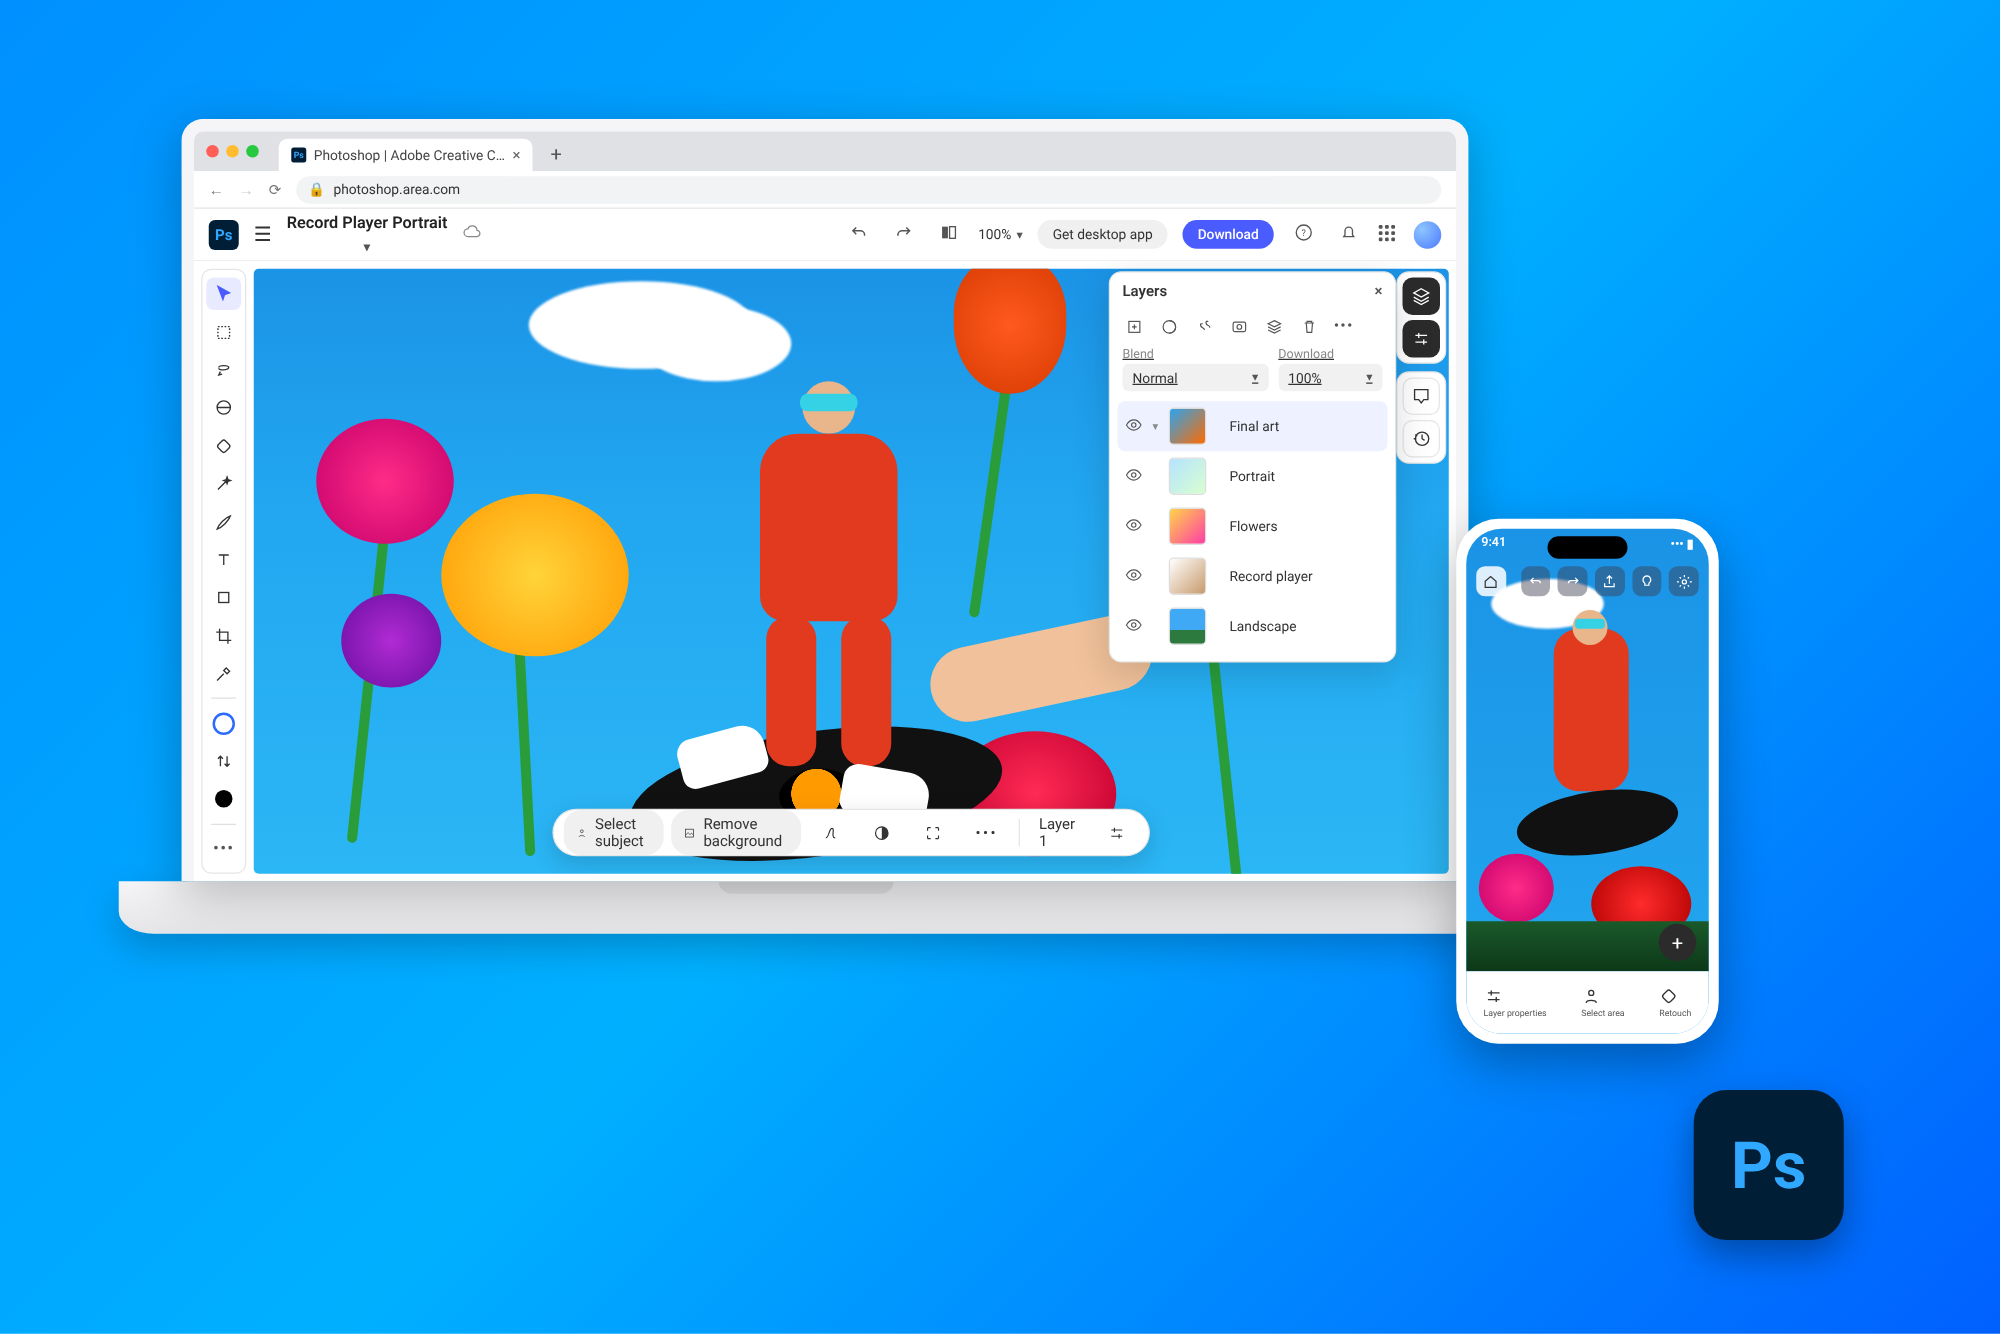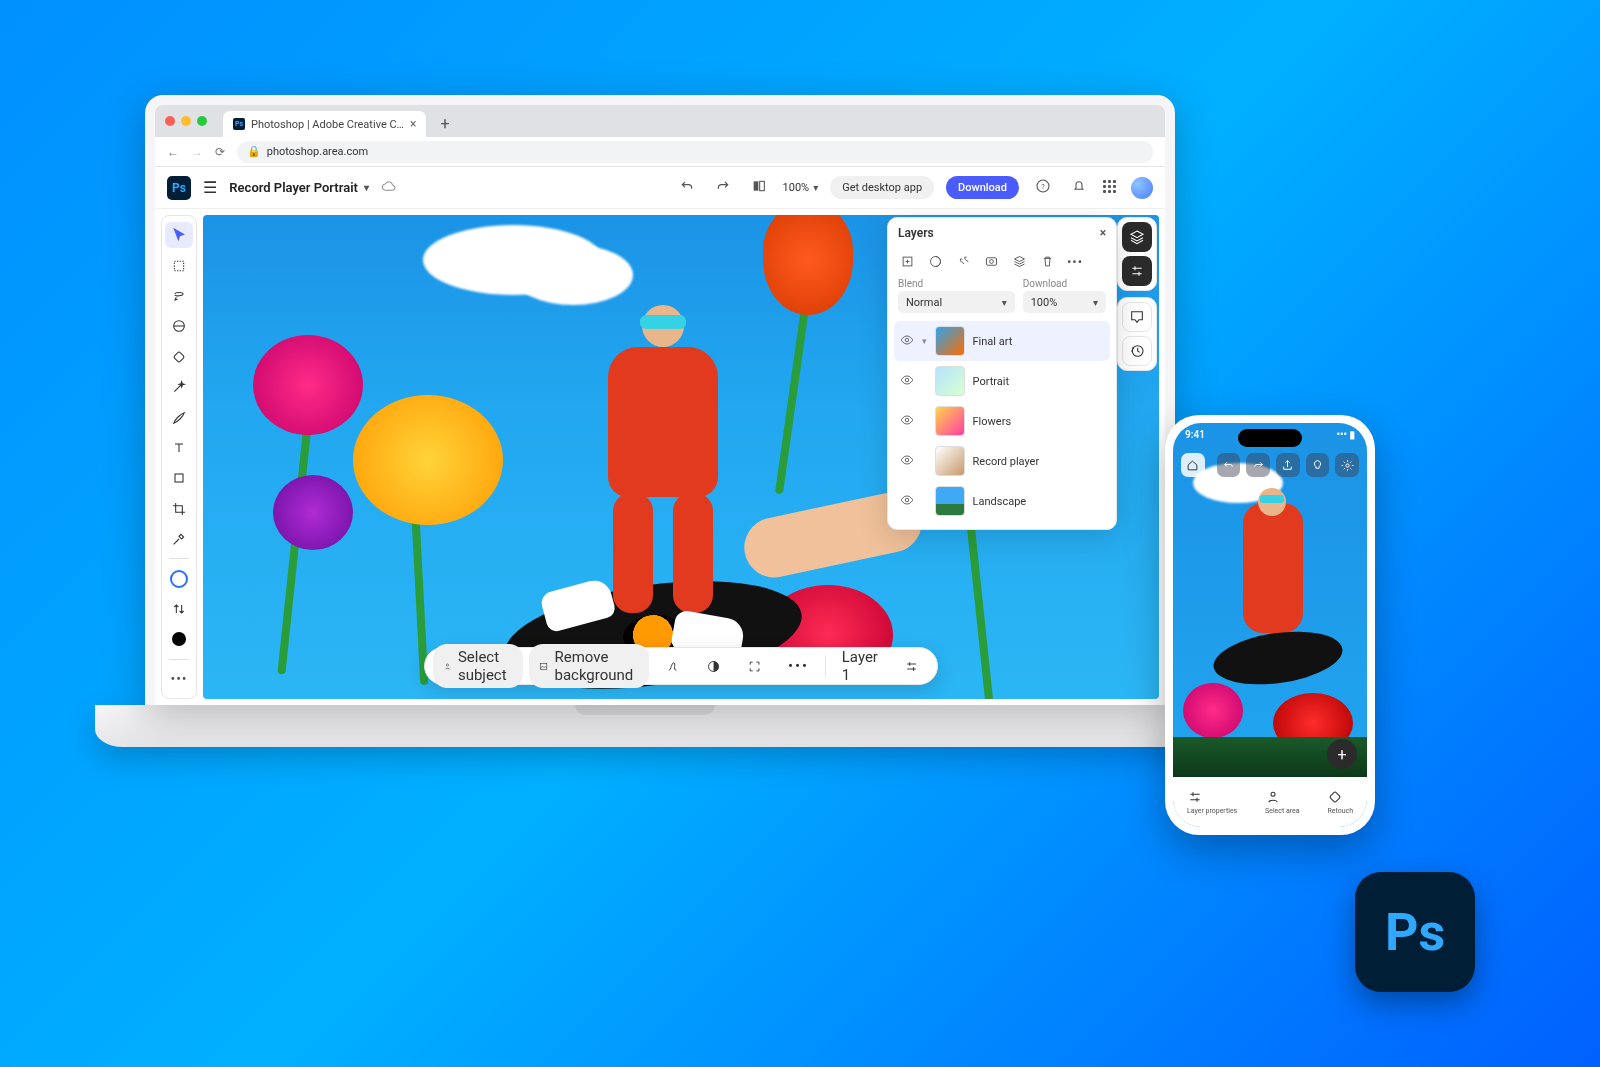--- a/index.html
+++ b/index.html
@@ -23,21 +23,21 @@
   .newtab { color:#555; font-size:16px; margin-left:6px; margin-top:4px; cursor:pointer;}
   .addrbar { height:30px; background:#fff; border-bottom:1px solid #e5e5e5; display:flex; align-items:center; padding:0 12px; gap:12px; font-size:12px; color:#555;}
   .addr-icon { color:#777; cursor:pointer;}
   .url { flex:1; display:flex; align-items:center; gap:6px; background:#f1f3f4; height:22px; border-radius:11px; padding:0 10px; font-size:11px; color:#333;}
   .lock { color:#666; }
 
   
   .app-header { height:42px; display:flex; align-items:center; padding:0 12px; gap:12px; border-bottom:1px solid #eee; }
   .ps-logo { width:24px; height:24px; background:#001e36; border-radius:5px; color:#31a8ff; font-weight:700; font-size:12px; display:flex; align-items:center; justify-content:center;}
   .hamburger { font-size:16px; color:#333; cursor:pointer;}
-  .doc-title { font-size:13px; font-weight:600; color:#222; display:flex; align-items:center; gap:6px;}
+  .doc-title { font-size:13px; font-weight:600; color:#222; display:flex; align-items:center; gap:6px;flex-direction:column;}
   .chev { font-size:10px; color:#555;}
   .cloud { color:#888; font-size:13px;}
   .header-spacer{flex:1;}
   .hicon { color:#555; font-size:14px; cursor:pointer; padding:4px;}
   .zoom { font-size:11px; color:#333; display:flex; align-items:center; gap:4px;}
   .pill { background:#f0f0f0; border-radius:14px; padding:5px 12px; font-size:11px; color:#333; cursor:pointer;}
   .pill.primary { background:#4b5cff; color:#fff; font-weight:500;}
   .app-grid { width:16px; height:16px; display:grid; grid-template-columns:repeat(3,3px); grid-template-rows:repeat(3,3px); gap:2px;}
   .app-grid span{background:#555; border-radius:1px;}
   .avatar { width:22px; height:22px; border-radius:50%; background: radial-gradient(circle at 30% 30%, #8ec5ff, #4b7bff); }
@@ -82,40 +82,40 @@
   .side-container{ background:#fff; border:1px solid #e5e5e5; border-radius:10px; padding:4px;}
 
   
   .layers { position:absolute; right:48px; top:8px; width:230px; background:#fff; border:1px solid #e5e5e5; border-radius:10px; box-shadow:0 8px 30px rgba(0,0,0,.15); font-size:11px; color:#333; }
   .layers-head { display:flex; align-items:center; padding:8px 10px; font-weight:600; font-size:12px;}
   .layers-close { margin-left:auto; cursor:pointer; color:#555;}
   .layers-tools { display:flex; gap:10px; padding:4px 10px 8px;}
   .ltool { width:18px; height:18px; display:flex; align-items:center; justify-content:center; color:#555; cursor:pointer;}
   .ltool svg{width:15px;height:15px;stroke:#555;fill:none;stroke-width:1.5;}
   .layers-row2 { display:flex; gap:8px; padding:0 10px 8px;}
-  .field { flex:1;}
+  .field { flex:1;text-decoration:underline;}
   .field label{ font-size:10px; color:#888; display:block; margin-bottom:2px;}
   .field .sel{ background:#f1f1f1; border-radius:5px; height:22px; display:flex; align-items:center; padding:0 8px; justify-content:space-between; cursor:pointer;}
   .layer-list { padding:0 6px 8px;}
   .layer { display:flex; align-items:center; gap:8px; padding:5px 6px; border-radius:6px; cursor:pointer;}
   .layer.sel { background:#eef1ff;}
   .eye { width:14px; color:#555;}
   .eye svg{width:14px;height:14px;stroke:#555;fill:none;stroke-width:1.5;}
   .lchev { color:#888; font-size:9px;}
   .thumb { width:30px; height:30px; border-radius:4px; border:1px solid #ddd; background:#c8e8ff;}
   .thumb.t1{background:linear-gradient(135deg,#2aa5f0,#ff6a00);}
   .thumb.t2{background:linear-gradient(135deg,#ffd44a,#ff3ea5);}
   .thumb.t3{background:linear-gradient(135deg,#b5e3ff,#d8ffd0);}
   .thumb.t4{background:linear-gradient(135deg,#fff,#c79a6a);}
   .thumb.t5{background:linear-gradient(180deg,#3fa9f5 60%,#2c7a3d 60%);}
-  .layer-name{font-size:11px;}
+  .layer-name{font-size:11px;margin-left:11px;}
 
   
   .ctxbar { position:absolute; left:50%; bottom:14px; transform:translateX(-50%); background:#fff; border:1px solid #e5e5e5; border-radius:22px; height:38px; display:flex; align-items:center; padding:0 8px; gap:6px; box-shadow:0 6px 20px rgba(0,0,0,.15);}
-  .ctx-item{ display:flex; align-items:center; gap:6px; padding:4px 10px; font-size:15px; color:#333; cursor:pointer; border-radius:14px;}
+  .ctx-item{ display:flex; align-items:center; gap:6px; padding:4px 10px; font-size:12px; color:#333; cursor:pointer; border-radius:14px;}
   .ctx-item.box{ background:#f0f0f0;}
   .ctx-item svg{width:15px;height:15px;stroke:#333;fill:none;stroke-width:1.5;}
   .ctx-sep{width:1px;height:22px;background:#e5e5e5;}
 
   
   .phone { position:absolute; right:225px; top:415px; width:210px; height:420px; background:#fff; border-radius:34px; box-shadow:0 15px 40px rgba(0,0,0,.3); padding:8px; }
   .phone-screen{ width:100%; height:100%; background:linear-gradient(180deg,#1b93e6,#22a7f0); border-radius:28px; position:relative; overflow:hidden;}
   .notch{ position:absolute; top:6px; left:50%; transform:translateX(-50%); width:64px; height:18px; background:#000; border-radius:10px;}
   .phone-status{ position:absolute; top:6px; left:12px; right:12px; display:flex; justify-content:space-between; font-size:10px; color:#fff; font-weight:600;}
   .phone-top{ position:absolute; top:30px; left:8px; right:8px; display:flex; align-items:center; gap:6px;}

